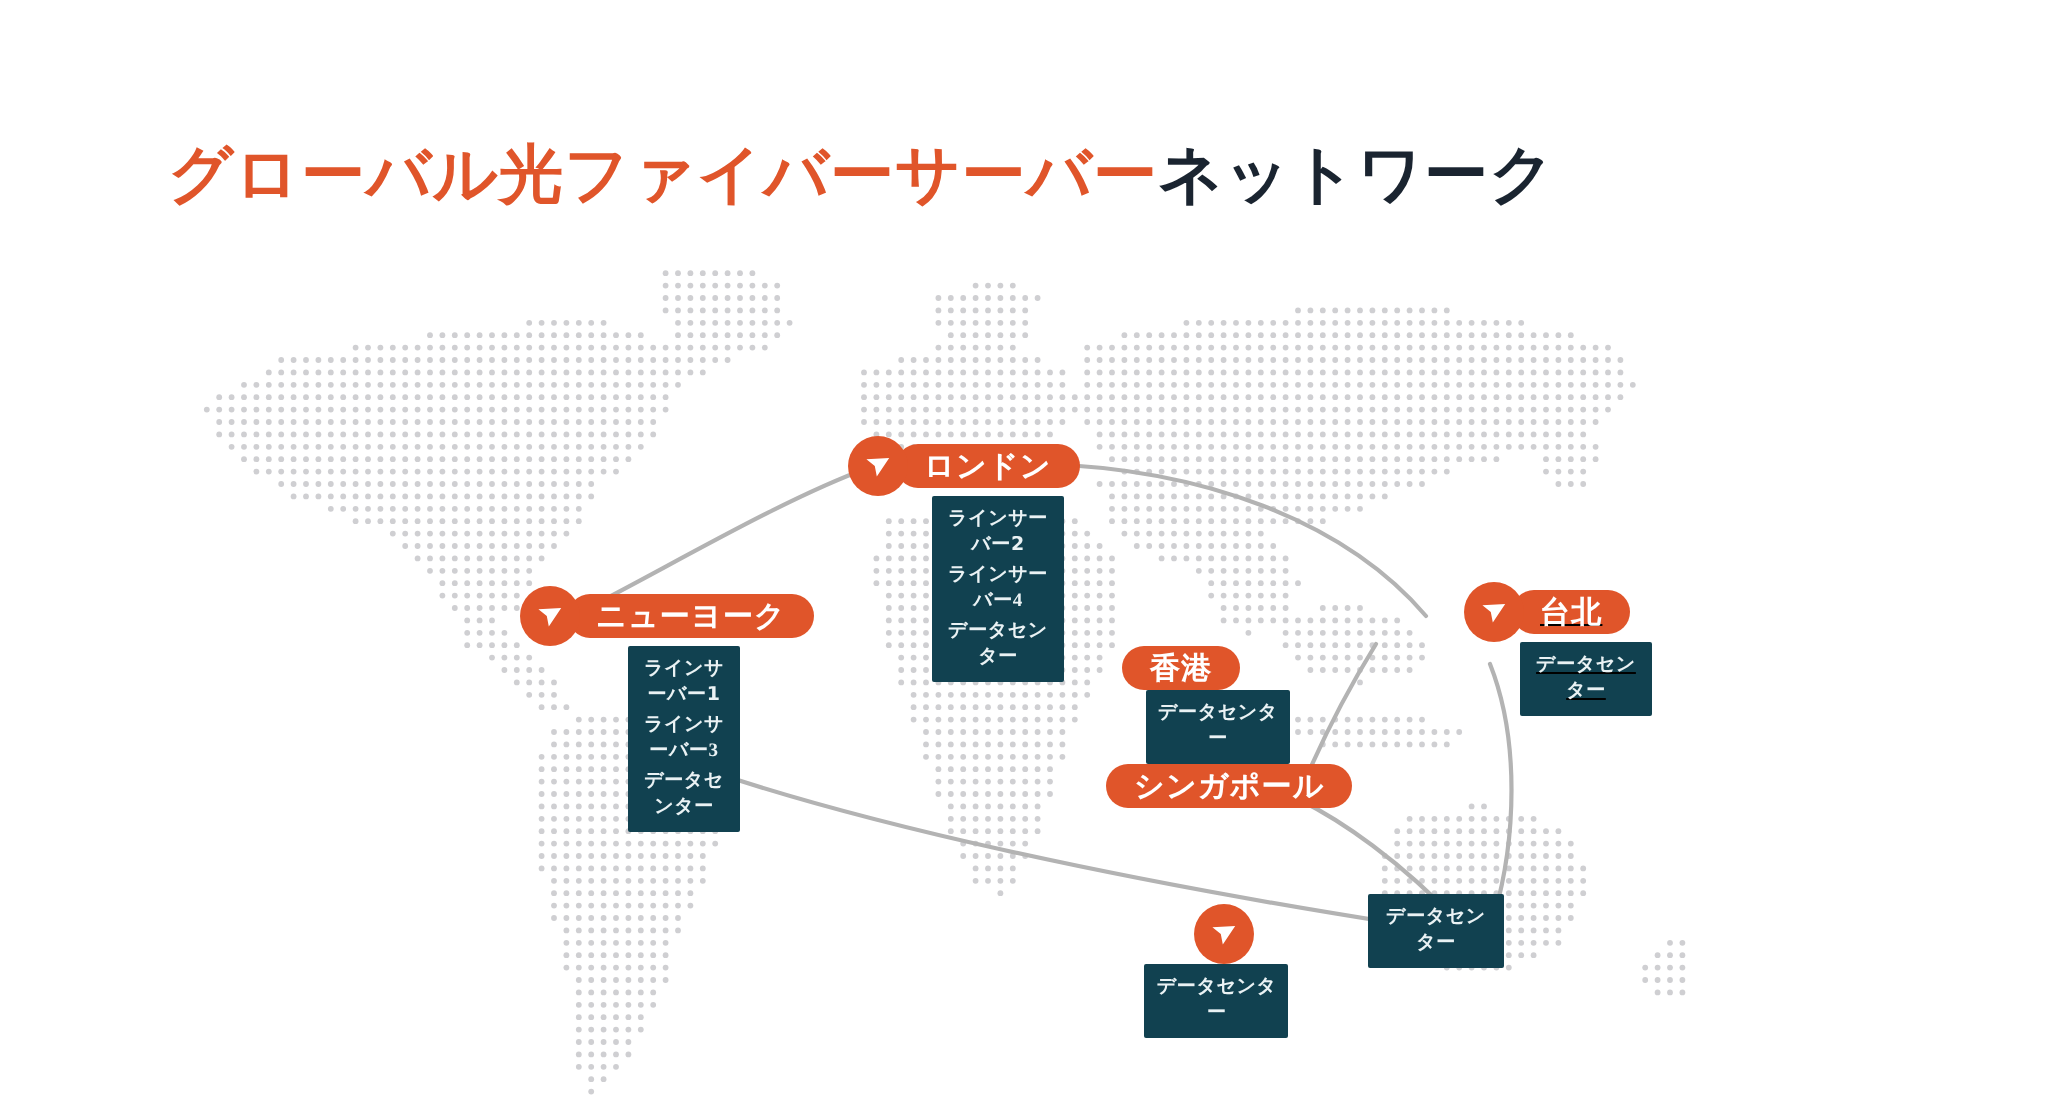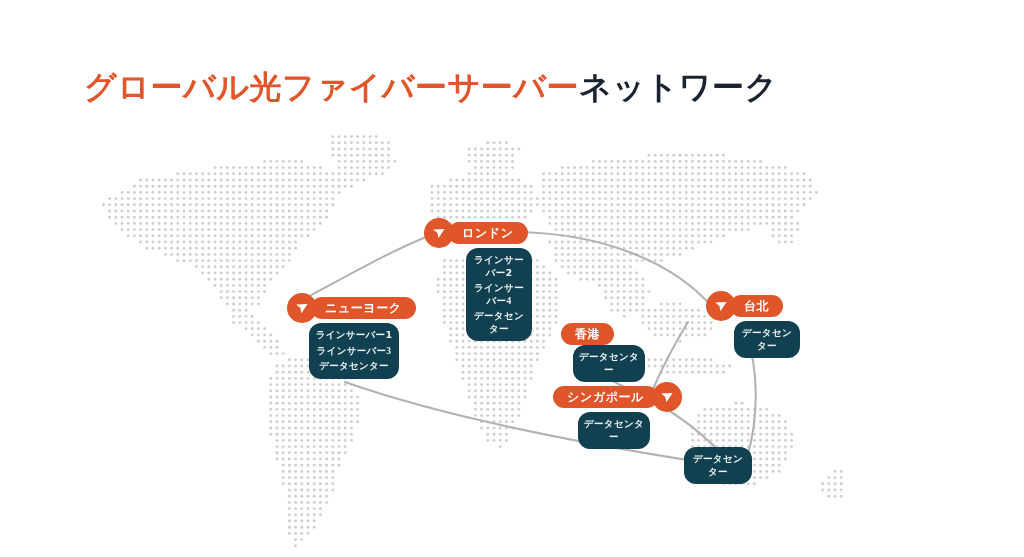--- a/index.html
+++ b/index.html
@@ -56,21 +56,21 @@
     flex-direction: column;
     align-items: flex-start;
   }
   .node.pin-right { align-items: flex-end; }
 
   .node-head {
     display: flex;
     align-items: center;
     position: relative;
   }
-  .node.pin-right .node-head { flex-direction: row; }
+  .node.pin-right .node-head { flex-direction: column; gap: 48px; }
 
   .pin {
     width: 30px;
     height: 30px;
     border-radius: 50%;
     background: #E0552A;
     display: flex;
     align-items: center;
     justify-content: center;
     flex: 0 0 auto;
@@ -79,59 +79,59 @@
   }
   .pin svg { display: block; }
 
   .pill {
     background: #E0552A;
     color: #ffffff;
     border-radius: 13px;
     height: 22px;
     line-height: 22px;
     padding: 0 14px;
-    font-size: 12px;
+    font-size: 15px;
     font-weight: 700;
     white-space: nowrap;
     letter-spacing: 0.6px;
     position: relative;
     z-index: 3;
   }
   .pin + .pill { margin-left: -6px; }
   .pill + .pin { margin-left: -6px; }
 
   .card {
     background: #114150;
     color: #EAF2F4;
-    border-radius: 12px;
+    border-radius: 1px;
     padding: 6px 6px;
     font-size: 9.5px;
     font-weight: 700;
     line-height: 12.5px;
     letter-spacing: 0.3px;
     text-align: center;
     box-sizing: border-box;
   }
   .card .svc {
     display: block;
     word-break: break-all;
   }
   .card .svc + .svc { margin-top: 3px; font-family: Liberation Serif, serif; }
 
   
-  #node-newyork   { left: 287px; top: 183px; }
-  #node-newyork   .card { margin-left: 22px; width: 90px; }
+  #node-newyork   { left: 260px; top: 183px; }
+  #node-newyork   .card { margin-left: 54px; width: 56px; }
 
   #node-london    { left: 424px; top: 108px; }
   #node-london    .card { margin-left: 42px; width: 66px; }
 
   #node-hongkong  { left: 561px; top: 200px; margin-top: 13px; }
   #node-hongkong  .card { margin-left: 12px; width: 72px; }
 
-  #node-taipei    { left: 706px; top: 181px; }
+  #node-taipei    { left: 732px; top: 181px; text-decoration: underline; }
   #node-taipei    .card { margin-left: 28px; width: 66px; }
 
   #node-singapore { left: 553px; top: 272px; }
   #node-singapore .card { margin-right: 32px; width: 72px; }
 
   #node-sydney    { left: 684px; top: 337px; }
   #node-sydney    .card { margin-right: 22px; width: 68px; }
 </style>
 </head>
 <body>

